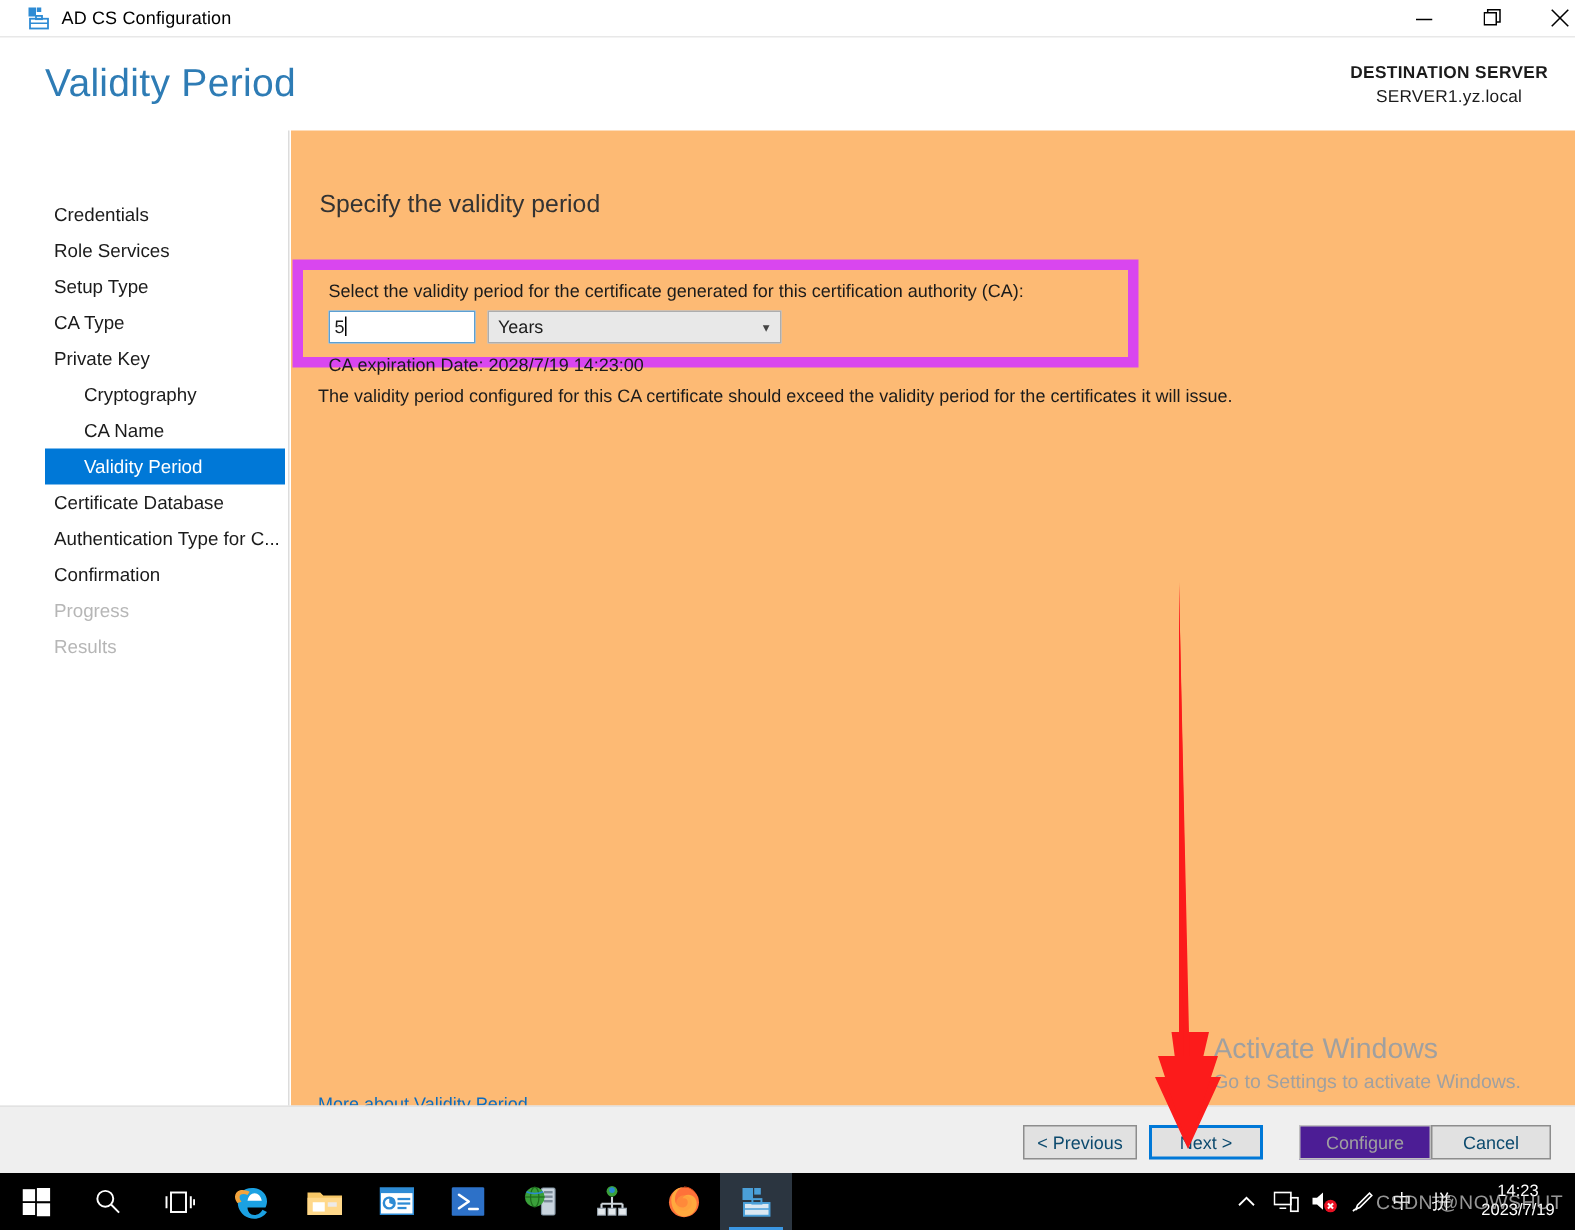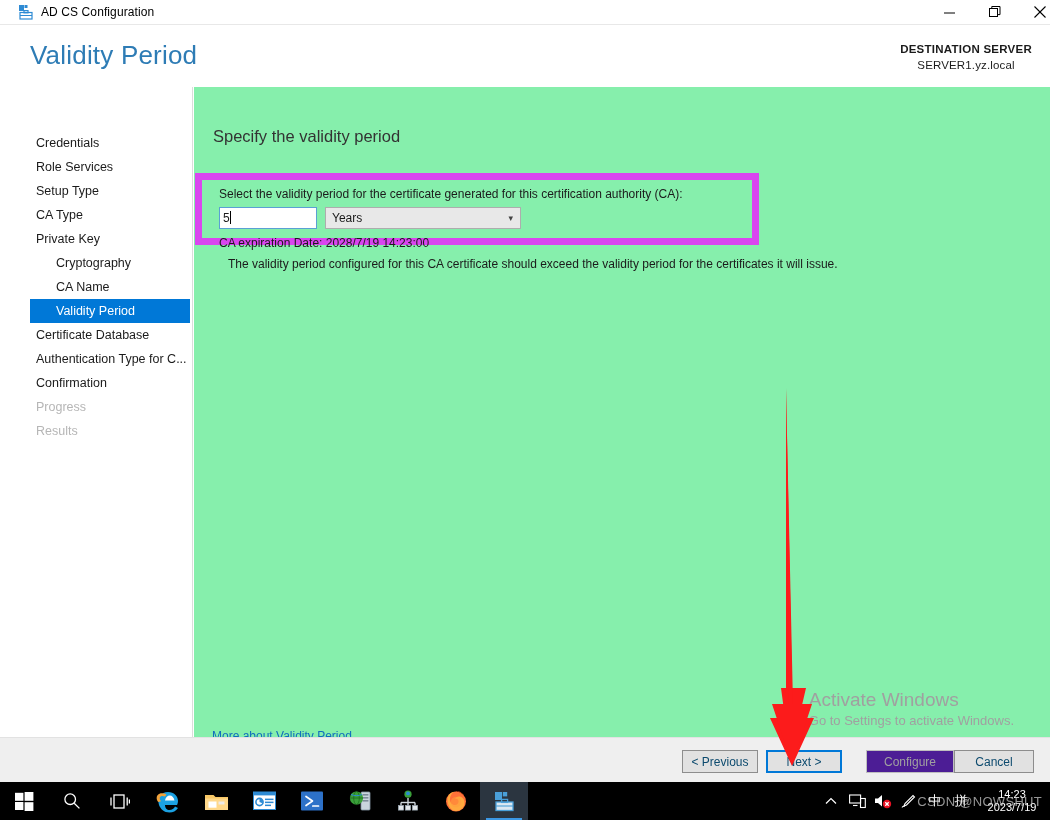--- a/index.html
+++ b/index.html
@@ -99,21 +99,21 @@
   }
   .nav-item.selected.sub {
     margin-left: 30px; padding-left: 26px;
   }
   .nav-item.disabled { color: #b6b6b6; }
 
   
   .content {
     position: absolute; left: 194px; top: 62px;
     width: 856px; height: 651px;
-    background: #86efac;
+    background: #fdba74;
   }
   .content-title {
     position: absolute; left: 19px; top: 40px;
     font-size: 16.5px; color: #333333; font-weight: 400;
   }
 
   .redbox {
     position: absolute; left: 1px; top: 86px;
     width: 564px; height: 72px;
     border: 7px solid #d946ef;
@@ -150,21 +150,21 @@
   .unit-select .chev {
     position: absolute; right: 7px; top: 50%;
     transform: translateY(-50%);
     font-size: 9px; color: #444;
   }
   .expiration {
     font-size: 12px; color: #1b1b1b;
     margin-top: 7px;
   }
   .note {
-    position: absolute; left: 34px; top: 170px;
+    position: absolute; left: 18px; top: 170px;
     font-size: 12px; color: #1b1b1b;
     white-space: nowrap;
   }
   .more-link {
     position: absolute; left: 18px; top: 642px;
     font-size: 12px; color: #0f6cbd;
     cursor: pointer;
   }
 
   

